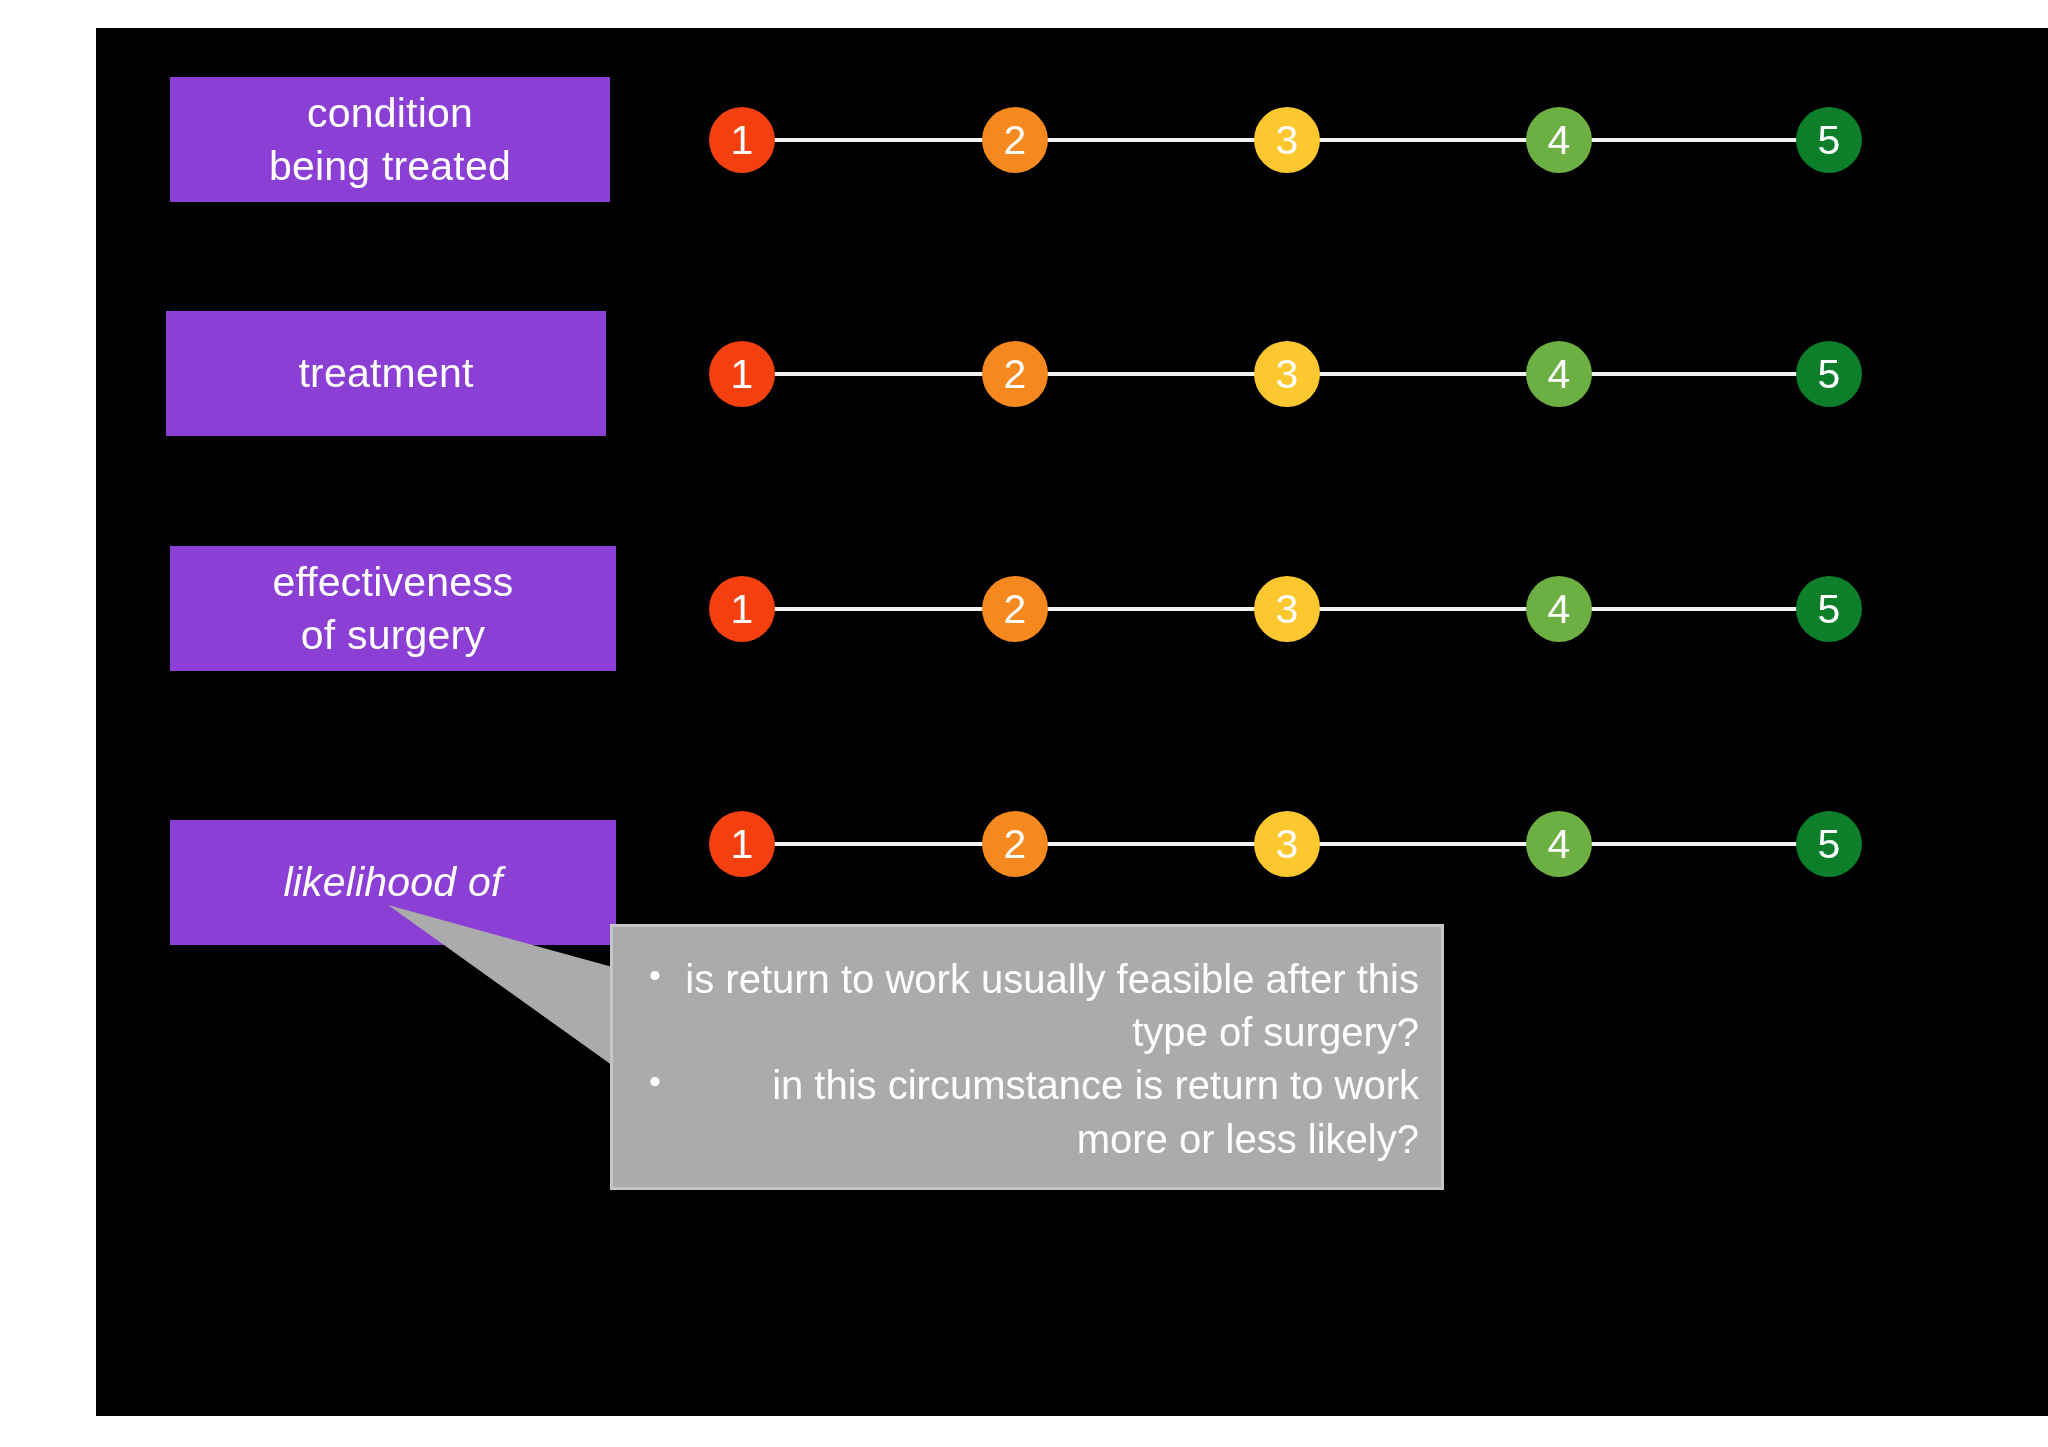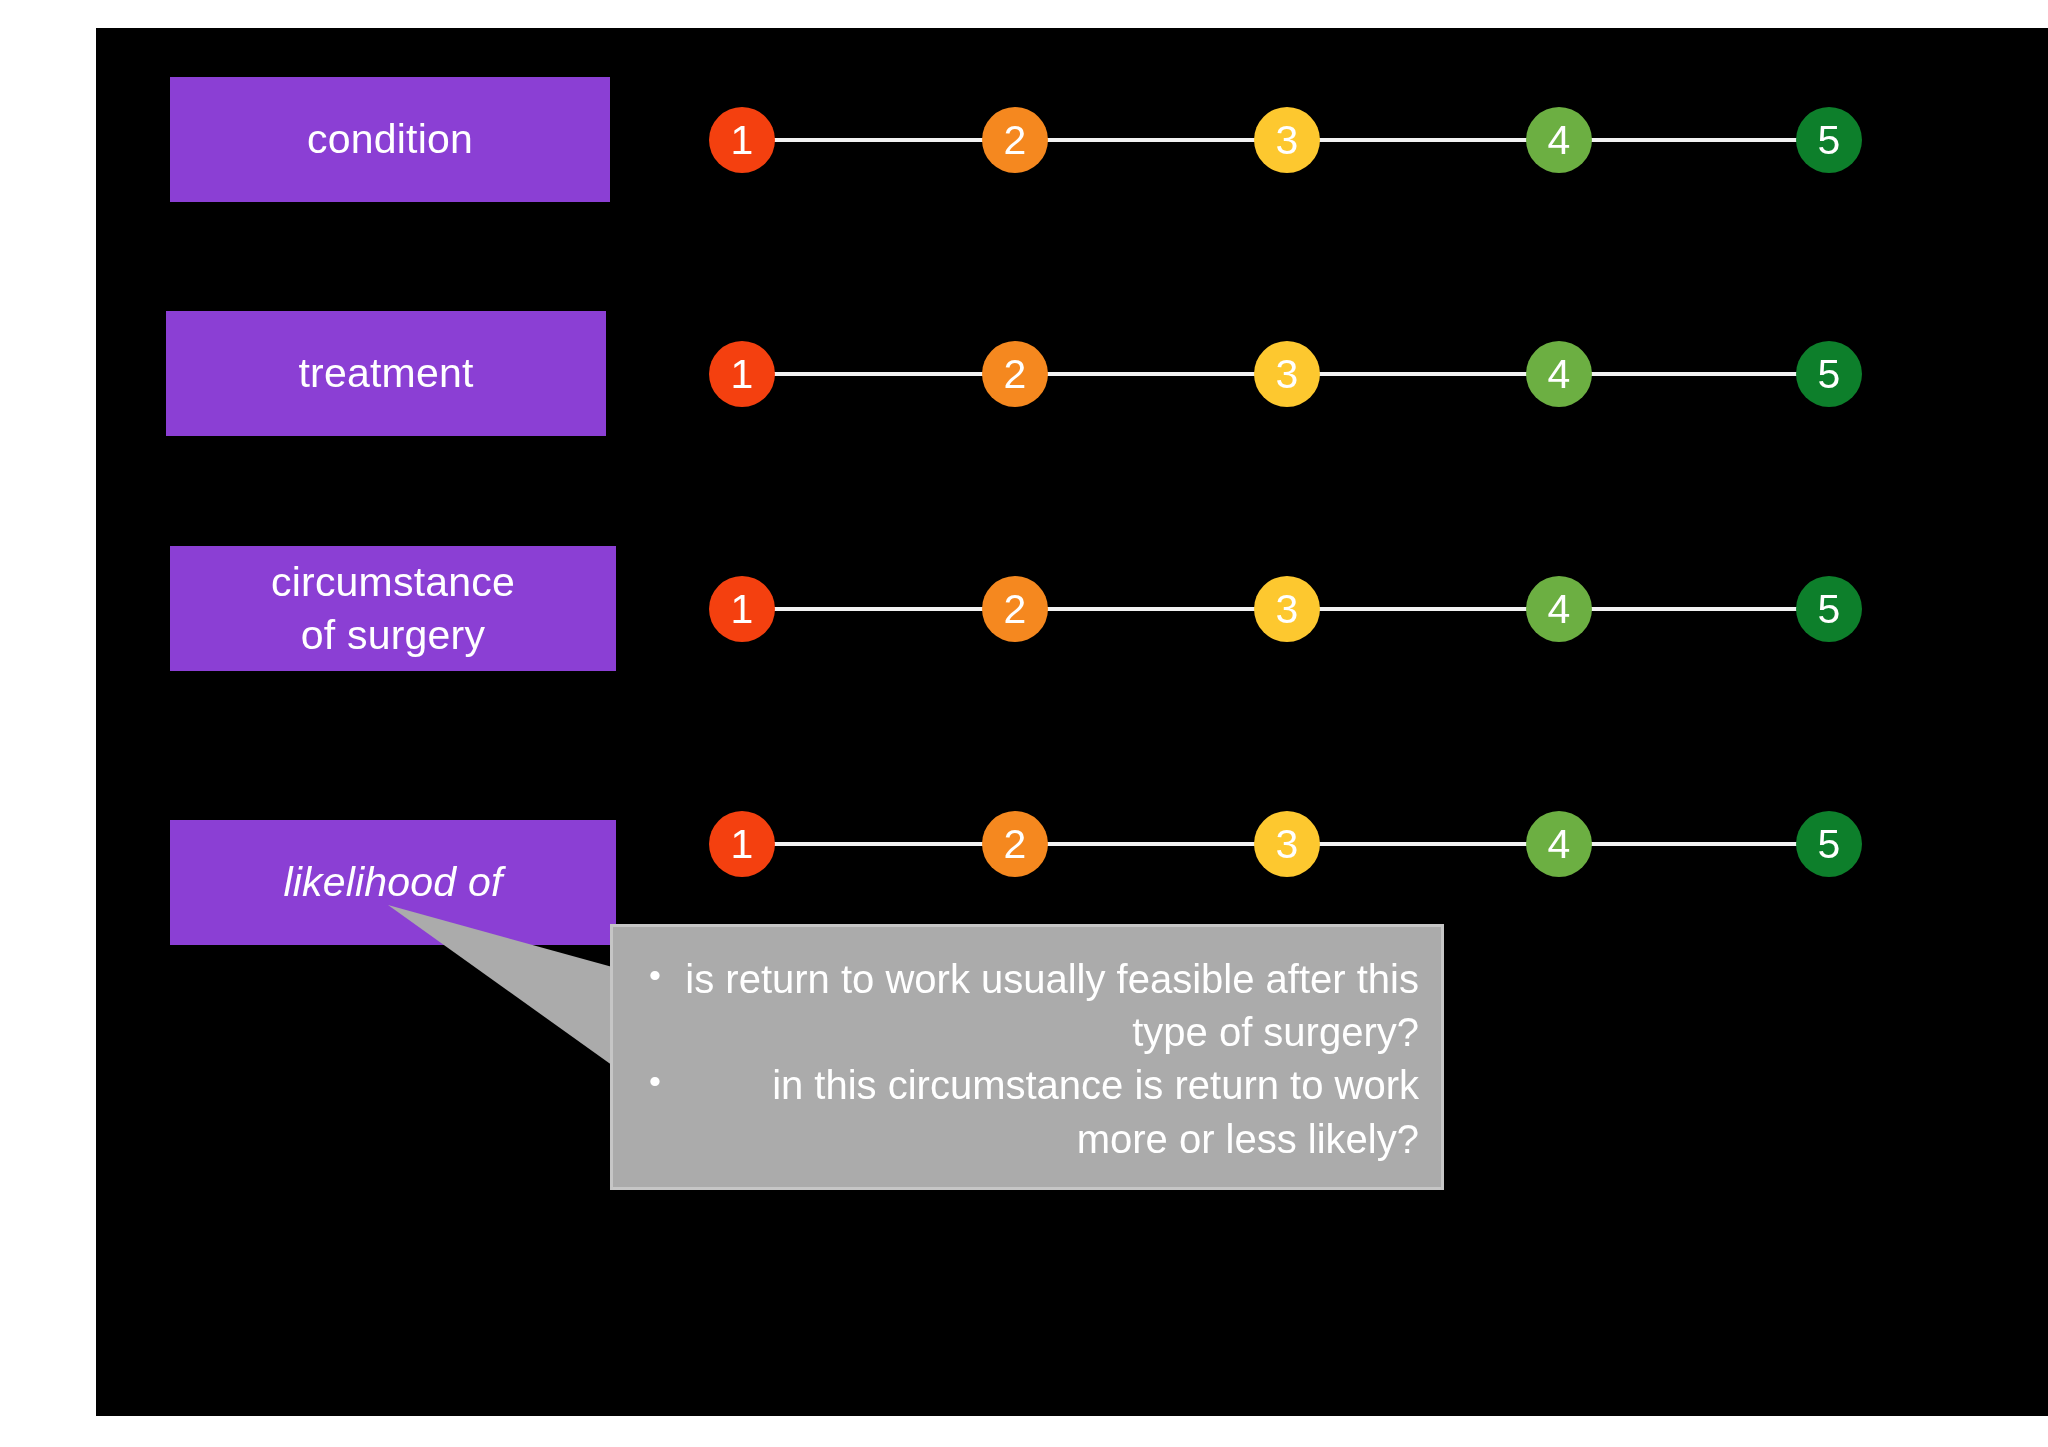--- a/index.html
+++ b/index.html
@@ -106,20 +106,21 @@
     text-align: right;
   }
 </style>
 </head>
 <body>
 
 <div id="slide">
 
   <div class="label-box" style="left:74px; top:49px; width:440px; height:125px;">
     <span class="label-line">condition</span>
+    <span class="label-line">being treated</span>
   </div>
 
   <div class="scale-row" style="top:52px; width:1853px;">
     <div class="scale-line" style="left:646px; width:1110px;"></div>
     <div class="dot" style="left:613px; background:#F4400F;">1</div>
     <div class="dot" style="left:886px; background:#F5881F;">2</div>
     <div class="dot" style="left:1158px; background:#FDC82F;">3</div>
     <div class="dot" style="left:1430px; background:#6CAF42;">4</div>
     <div class="dot" style="left:1700px; background:#0D7F2B;">5</div>
   </div>
@@ -131,21 +132,21 @@
   <div class="scale-row" style="top:286px; width:1853px;">
     <div class="scale-line" style="left:646px; width:1110px;"></div>
     <div class="dot" style="left:613px; background:#F4400F;">1</div>
     <div class="dot" style="left:886px; background:#F5881F;">2</div>
     <div class="dot" style="left:1158px; background:#FDC82F;">3</div>
     <div class="dot" style="left:1430px; background:#6CAF42;">4</div>
     <div class="dot" style="left:1700px; background:#0D7F2B;">5</div>
   </div>
 
   <div class="label-box" style="left:74px; top:518px; width:446px; height:125px;">
-    <span class="label-line">circumstance</span>
+    <span class="label-line">effectiveness</span>
     <span class="label-line">of surgery</span>
   </div>
 
   <div class="scale-row" style="top:521px; width:1853px;">
     <div class="scale-line" style="left:646px; width:1110px;"></div>
     <div class="dot" style="left:613px; background:#F4400F;">1</div>
     <div class="dot" style="left:886px; background:#F5881F;">2</div>
     <div class="dot" style="left:1158px; background:#FDC82F;">3</div>
     <div class="dot" style="left:1430px; background:#6CAF42;">4</div>
     <div class="dot" style="left:1700px; background:#0D7F2B;">5</div>

